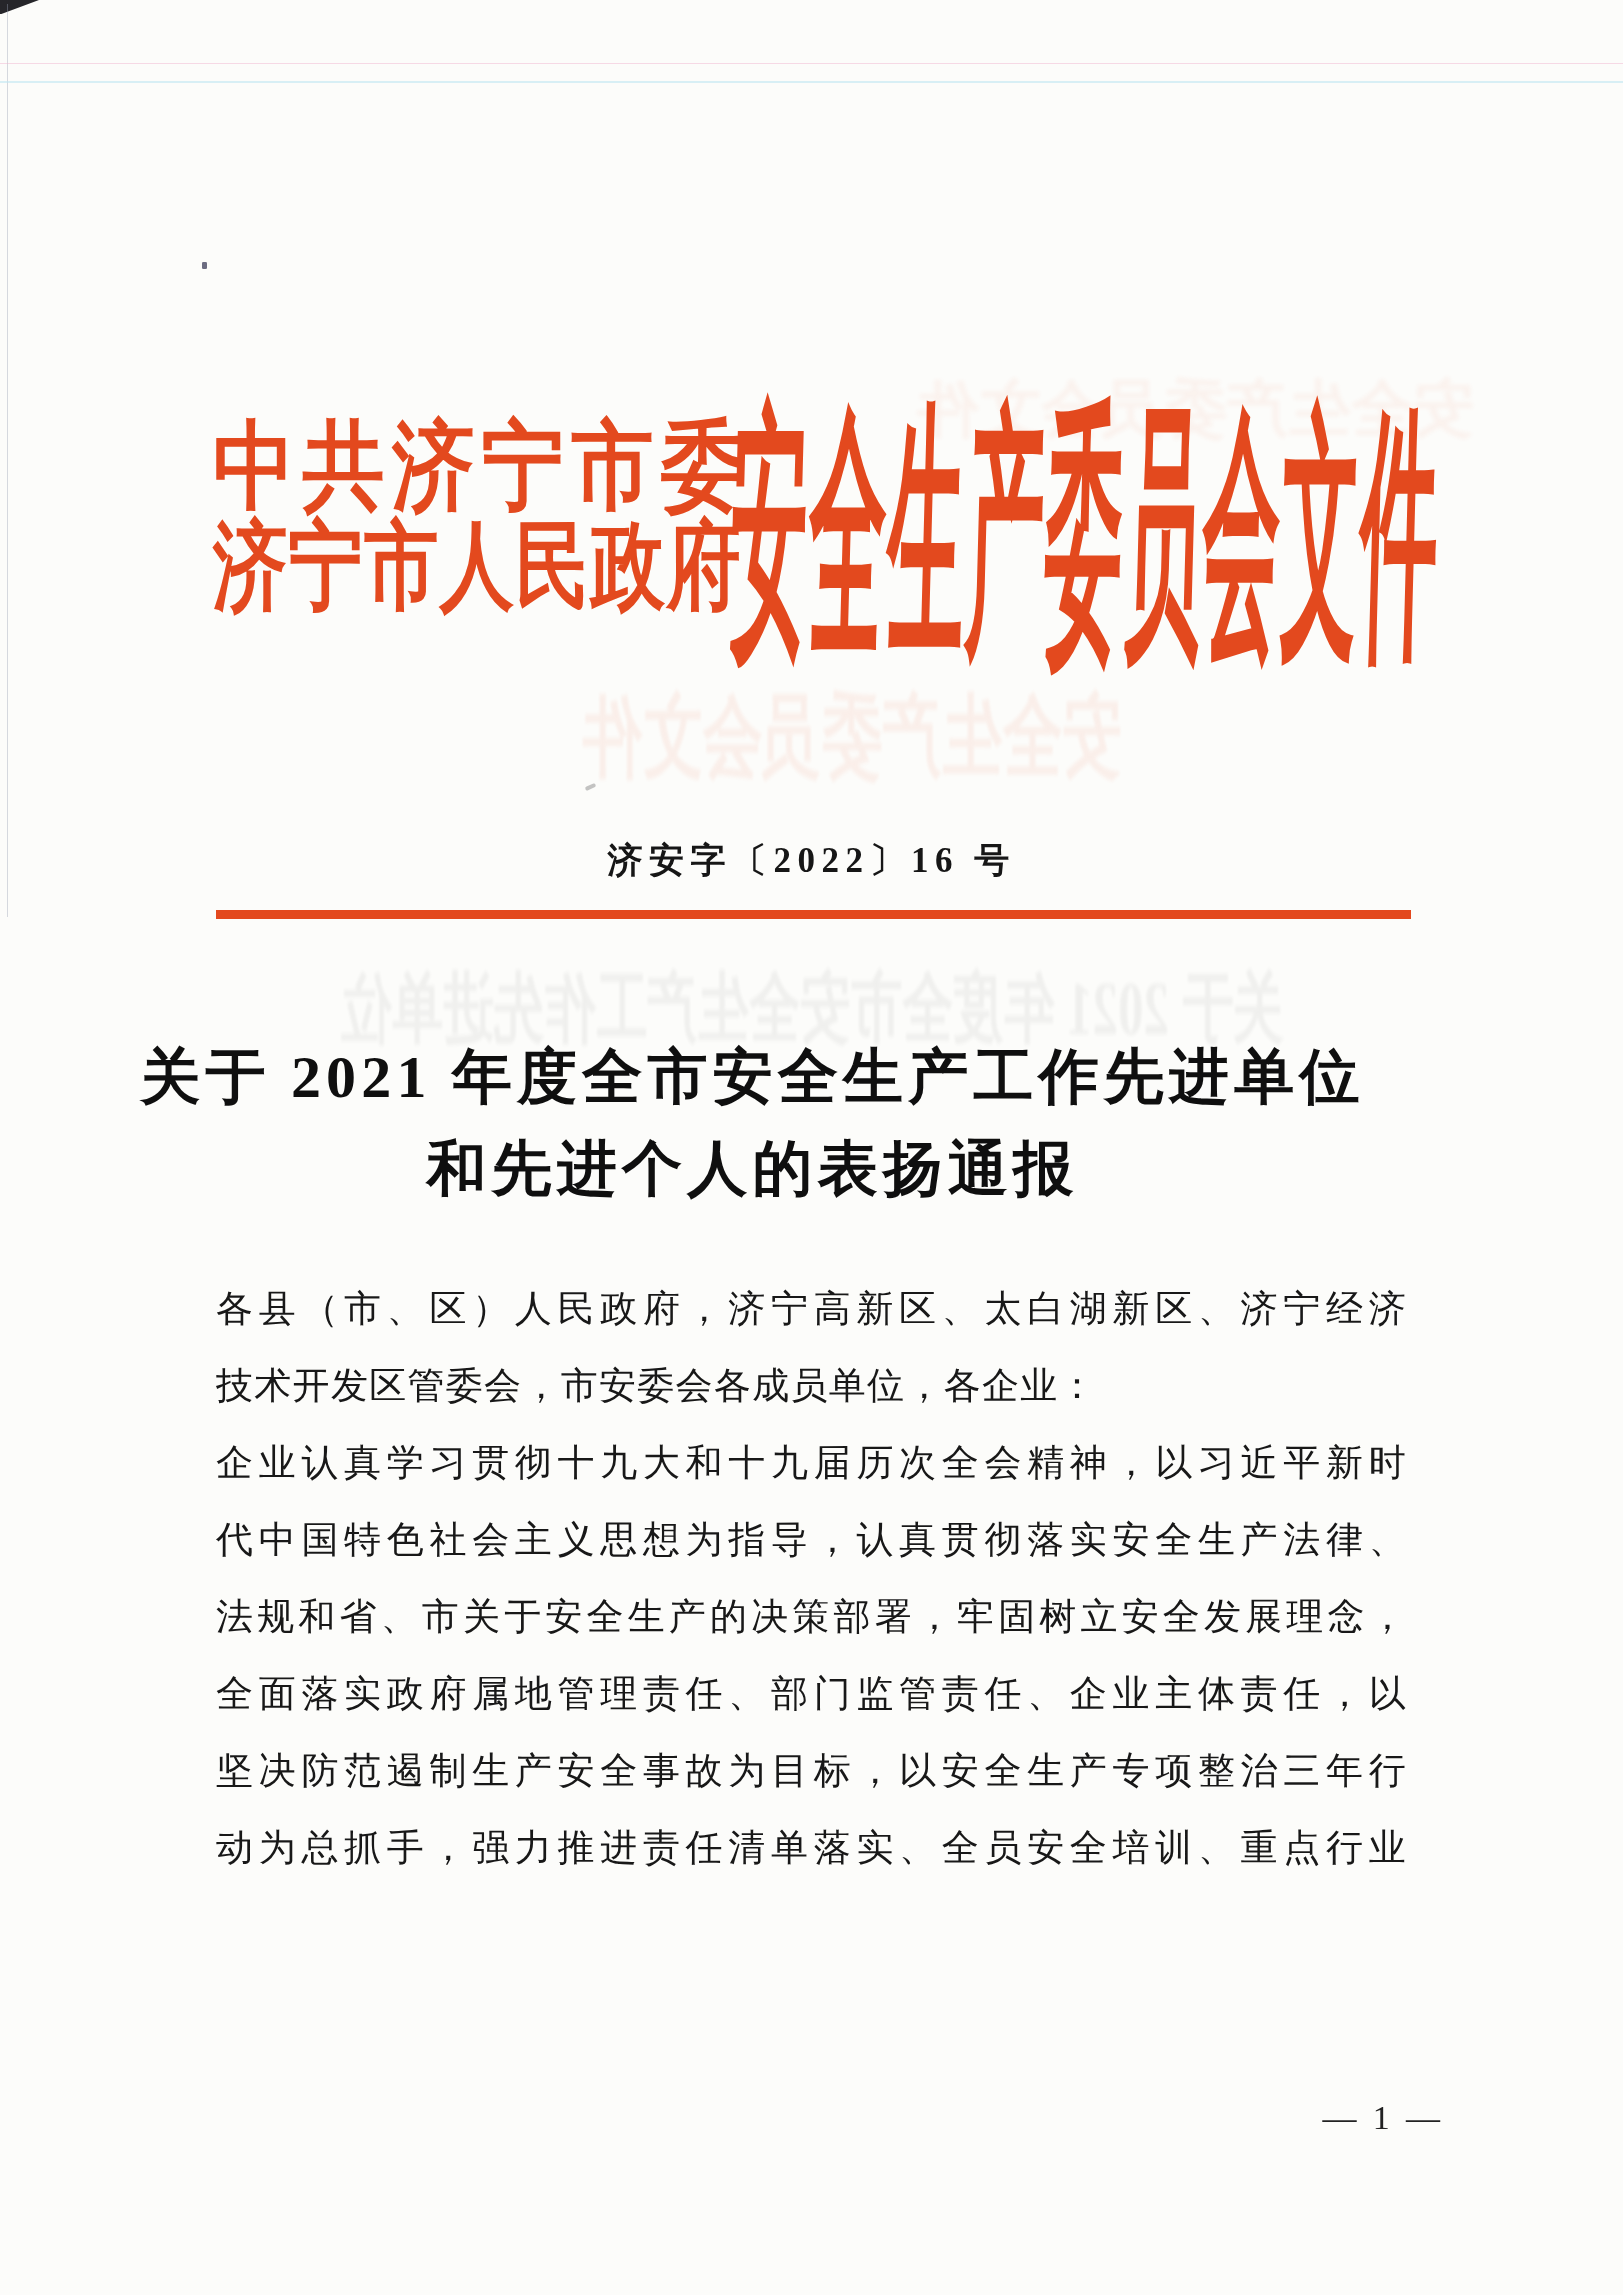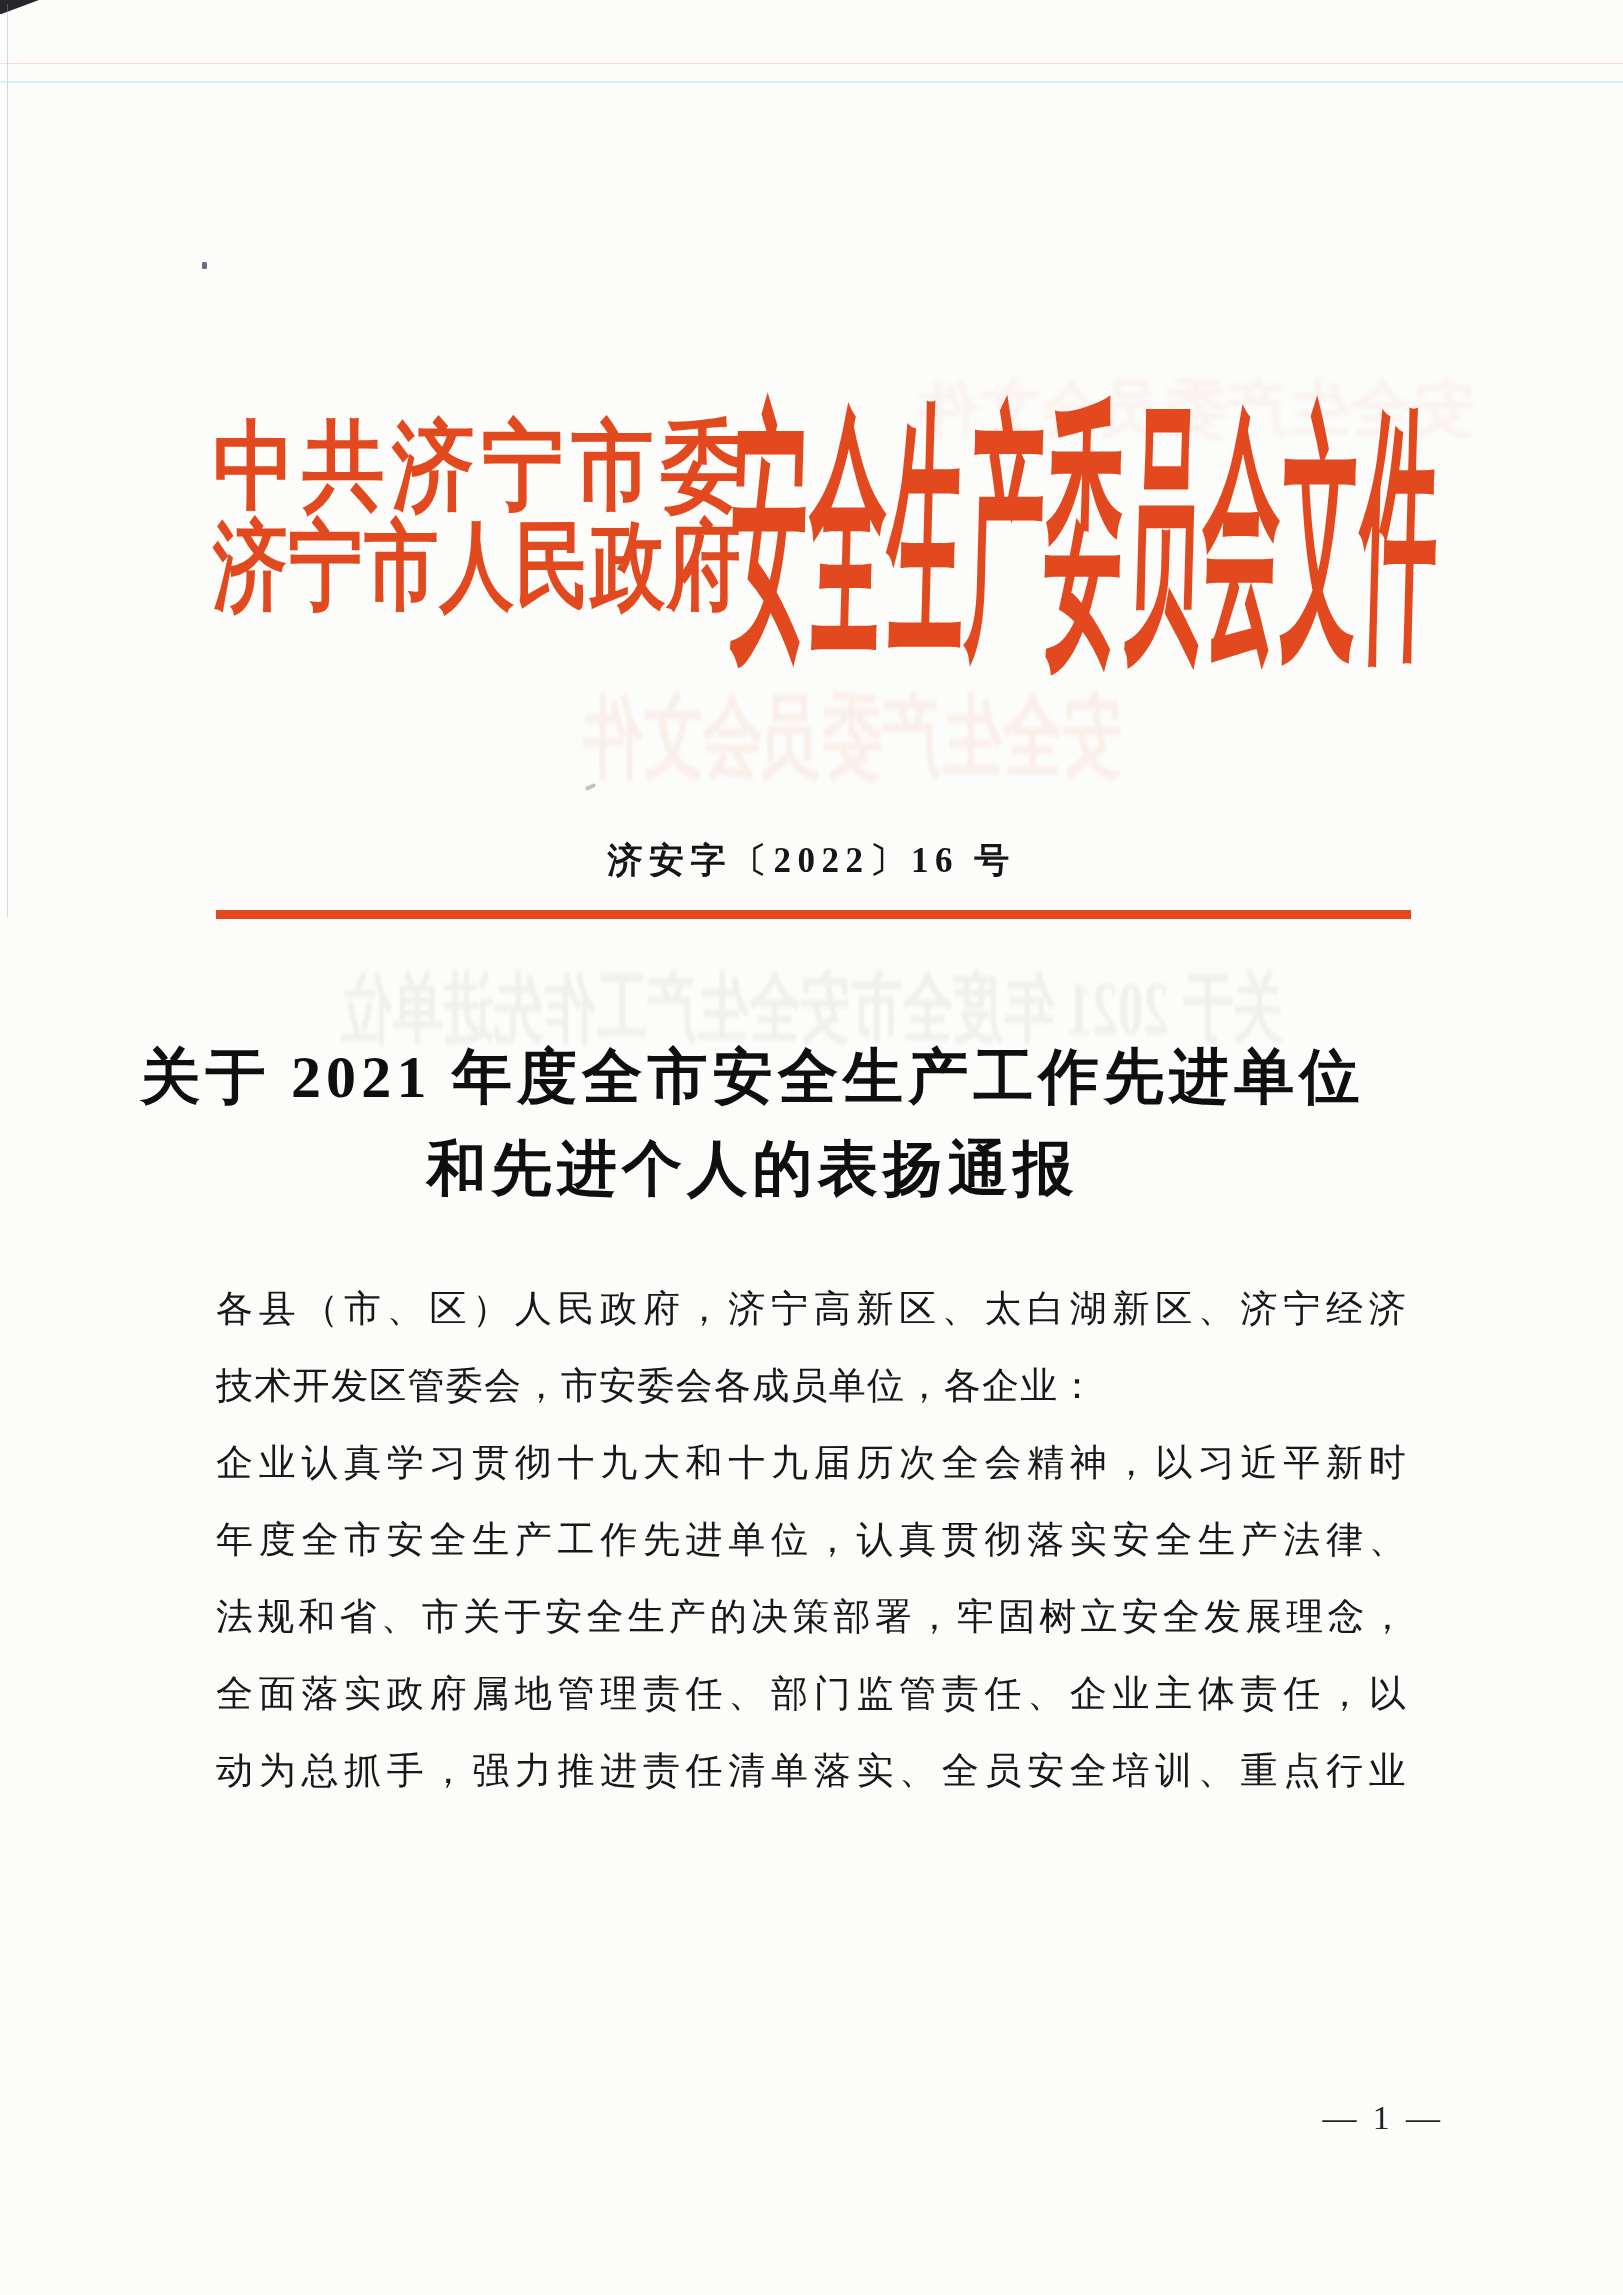--- a/index.html
+++ b/index.html
@@ -90,20 +90,21 @@
 
 <div class="abs doc-title">
   <div>关于 2021 年度全市安全生产工作先进单位</div>
   <div>和先进个人的表扬通报</div>
 </div>
 
 <div class="abs body-text">
   <div class="body-line">各县（市、区）人民政府，济宁高新区、太白湖新区、济宁经济</div>
   <div class="body-line no-justify">技术开发区管委会，市安委会各成员单位，各企业：</div>
   <div class="body-line">企业认真学习贯彻十九大和十九届历次全会精神，以习近平新时</div>
-  <div class="body-line">年度全市安全生产工作先进单位，认真贯彻落实安全生产法律、</div>
+  <div class="body-line">代中国特色社会主义思想为指导，认真贯彻落实安全生产法律、</div>
   <div class="body-line">法规和省、市关于安全生产的决策部署，牢固树立安全发展理念，</div>
   <div class="body-line">全面落实政府属地管理责任、部门监管责任、企业主体责任，以</div>
+  <div class="body-line">坚决防范遏制生产安全事故为目标，以安全生产专项整治三年行</div>
   <div class="body-line">动为总抓手，强力推进责任清单落实、全员安全培训、重点行业</div>
 </div>
 
 <div class="abs page-number">— 1 —</div>
 
 
 </body></html>

